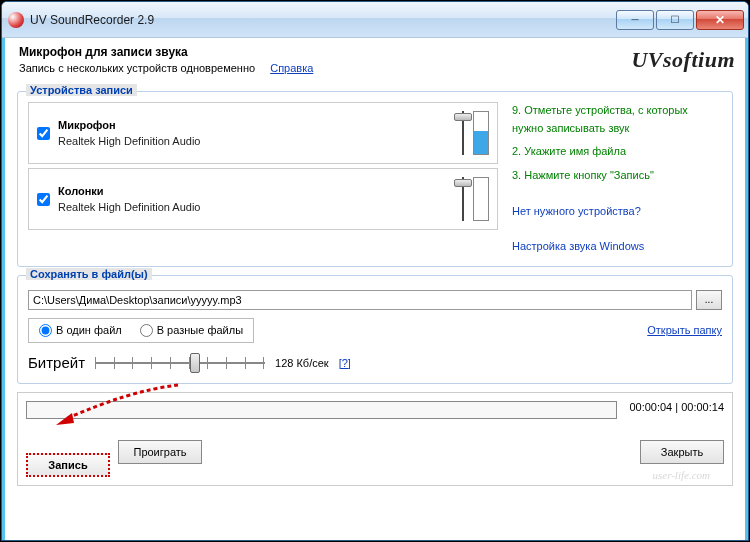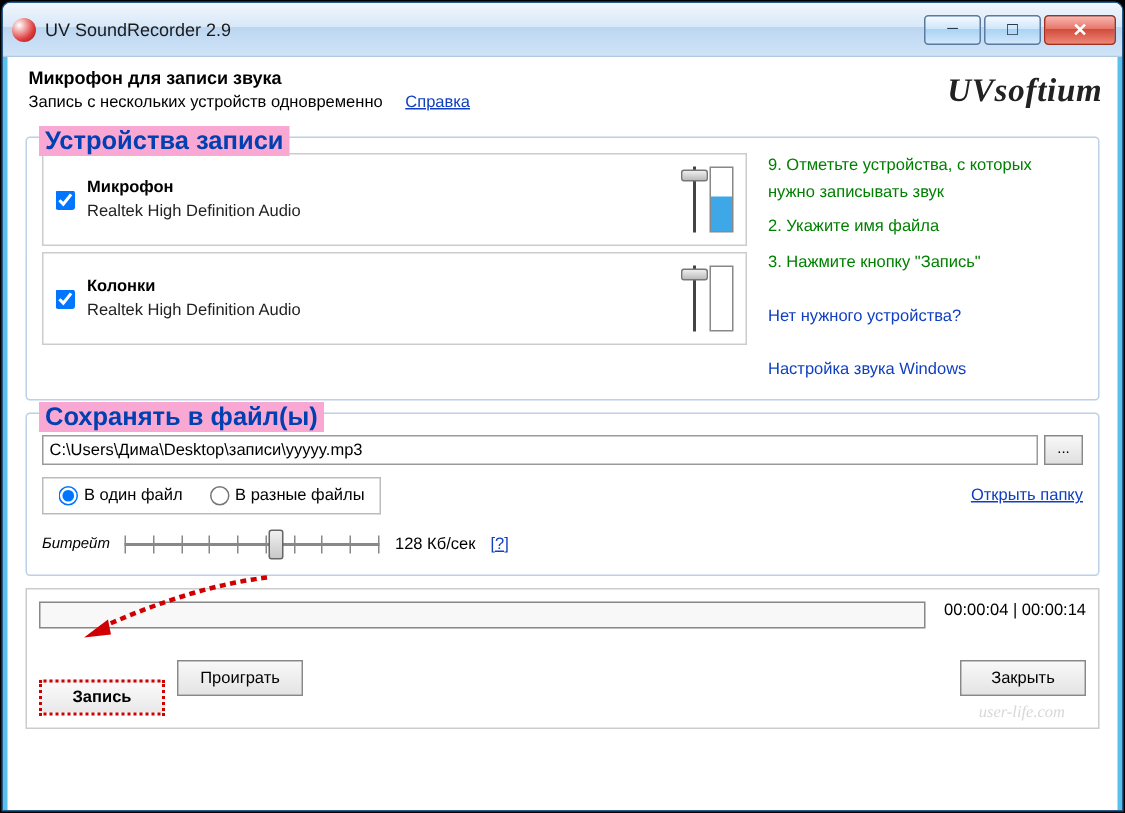--- a/index.html
+++ b/index.html
@@ -15,21 +15,21 @@
 .win-btn.close span { color: #fff; font-weight: bold; font-size: 12px; }
 .cyan-frame { border: 3px solid #5ac0ec; border-top: none; height: 510px; }
 .header-strip { border-bottom: 1px solid transparent; padding: 6px 10px 6px 14px; display: flex; justify-content: space-between; align-items: center; }
 .header-left { line-height: 1.4; }
 .header-left .pt { font-weight: bold; font-size: 12px; }
 .header-left .sub { font-size: 11px; }
 .header-left .help-link { color: #1040c0; text-decoration: underline; margin-left: 12px; cursor: pointer; }
 .brand { font-family: Georgia, 'Times New Roman', serif; font-style: italic; font-weight: bold; font-size: 22px; color: #222; letter-spacing: 0.5px; }
 .body-area { padding: 8px 12px 6px 12px; }
 .group { border: 1px solid #bcd0e8; border-radius: 3px; padding: 10px 10px 10px 10px; position: relative; margin-bottom: 8px; }
-.group-title { position: absolute; top: -8px; left: 8px; background: #f9a8d4; padding: 0 4px; color: #0040b0; font-weight: bold; font-size: 17px; }
+.group-title { position: absolute; top: -8px; left: 8px; background: #e5e5e5; padding: 0 4px; color: #0040b0; font-weight: bold; font-size: 11px; }
 .devices-row { display: flex; gap: 14px; }
 .devices-list { flex: 1; }
 .device { border: 1px solid #ccc; padding: 8px 8px; margin-bottom: 4px; display: flex; align-items: center; }
 .device input[type=checkbox] { margin-right: 8px; }
 .device .dev-text { flex: 1; }
 .device .dev-name { font-weight: bold; font-size: 11px; }
 .device .dev-sub { font-size: 11px; color: #222; margin-top: 4px; }
 .meters { display: flex; gap: 4px; }
 .meter-slider { width: 12px; height: 44px; background: linear-gradient(#444, #444) no-repeat center/2px 100%; position: relative; }
 .meter-slider .knob { position: absolute; left: -3px; width: 18px; height: 8px; background: linear-gradient(#eee,#bbb); border: 1px solid #777; border-radius: 2px; }
@@ -40,21 +40,21 @@
 .hints .link { color: #1040c0; cursor: pointer; display: block; margin-top: 18px; }
 .save-panel { }
 .filepath-row { display: flex; gap: 4px; margin-bottom: 8px; margin-top: 4px; }
 .filepath-row input { flex: 1; border: 1px solid #9a9a9a; padding: 2px 4px; font-size: 11px; height: 20px; font-family: inherit; }
 .browse-btn { width: 26px; height: 20px; border: 1px solid #888; background: linear-gradient(#f8f8f8,#e0e0e0); cursor: pointer; font-size: 10px; }
 .file-opts { display: flex; justify-content: space-between; align-items: center; }
 .radio-box { border: 1px solid #bbb; padding: 5px 10px; display: flex; gap: 18px; }
 .radio-box label { display: flex; align-items: center; gap: 4px; cursor: pointer; font-size: 11px; }
 .open-folder { color: #1040c0; text-decoration: underline; cursor: pointer; font-size: 11px; }
 .bitrate-row { display: flex; align-items: center; gap: 10px; margin-top: 10px; }
-.bitrate-label { font-size: 10px; font-style: italic; }
+.bitrate-label { font-size: 15px; }
 .slider-track { width: 170px; height: 20px; position: relative; }
 .slider-track .line { position: absolute; top: 9px; left: 0; right: 0; height: 2px; background: #888; }
 .slider-track .tick { position: absolute; top: 4px; width: 1px; height: 12px; background: #888; }
 .slider-track .thumb { position: absolute; top: 0; width: 10px; height: 20px; background: linear-gradient(#f0f0f0,#c8c8c8); border: 1px solid #666; border-radius: 2px; }
 .bitrate-val { font-size: 11px; }
 .bitrate-help { color: #1040c0; text-decoration: underline; cursor: pointer; font-size: 11px; }
 .progress-area { border: 1px solid #ccc; padding: 8px; position: relative; margin-top: 4px; }
 .arrow-annot { position: absolute; top: -14px; left: 30px; width: 140px; height: 50px; pointer-events: none; }
 .progress-row { display: flex; align-items: flex-start; gap: 12px; }
 .progress-bar { flex: 1; height: 18px; border: 1px solid #888; background: #f8f8f8; }

